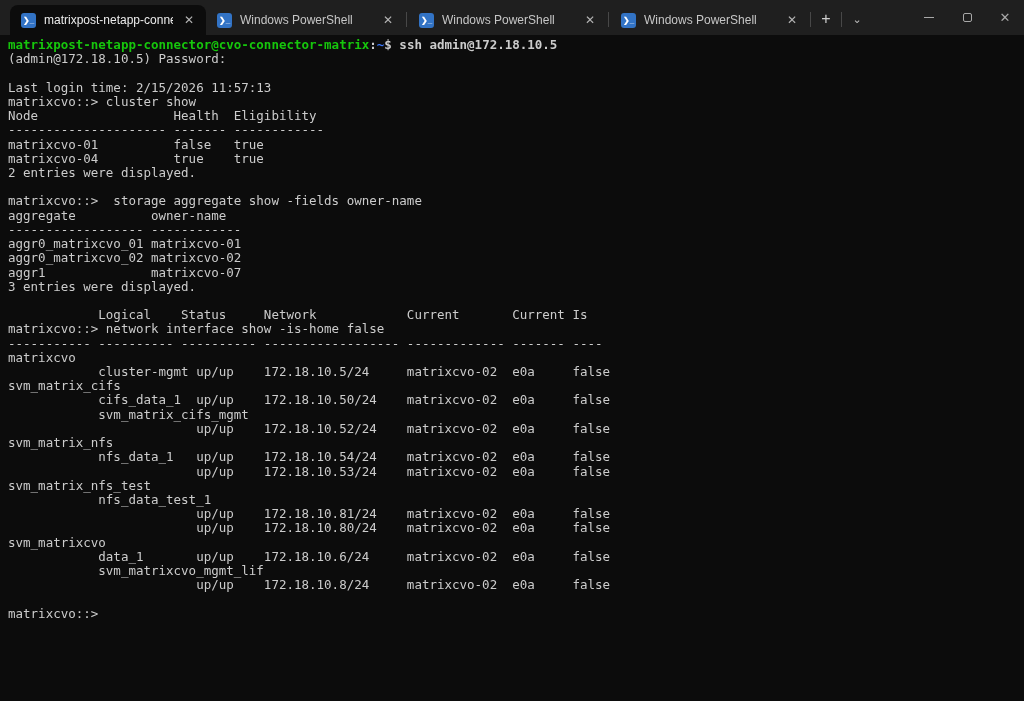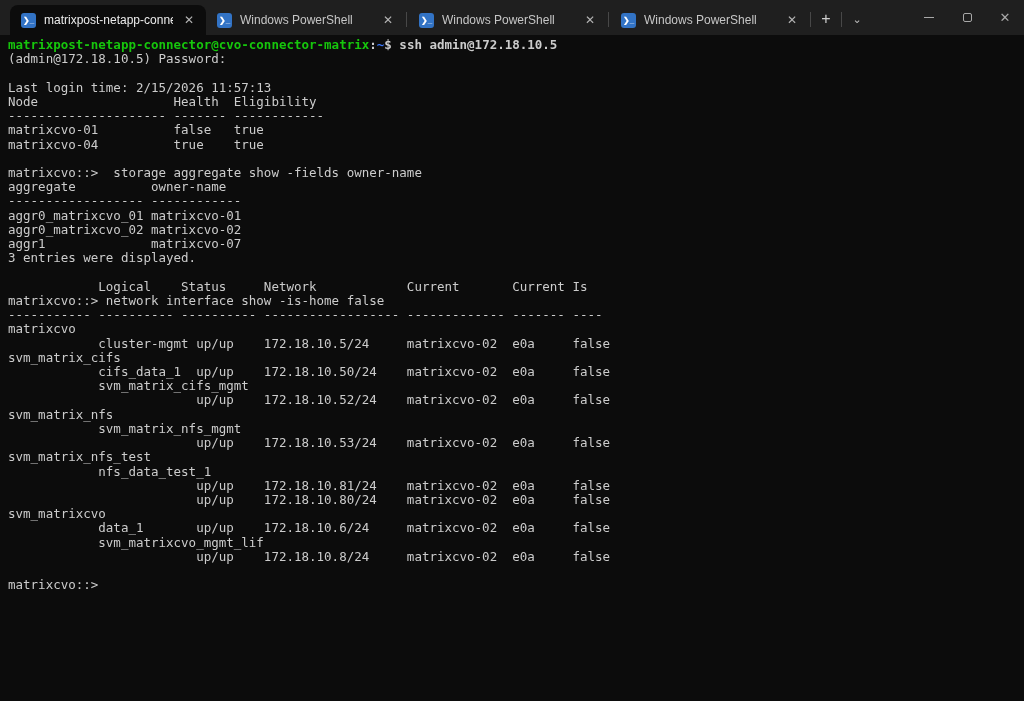--- a/index.html
+++ b/index.html
@@ -162,44 +162,46 @@
     </div>
   </div>
 </div>
 
 <div class="terminal">
   <div class="prompt-line"><span class="seg-green">matrixpost-netapp-connector@cvo-connector-matrix</span><span class="seg-white">:</span><span class="seg-blue">~</span><span class="seg-white">$</span><span class="seg-white"> ssh admin@172.18.10.5</span></div>
   <div>
       <div class="tline">(admin@172.18.10.5) Password: </div>
       <div class="tline"> </div>
       <div class="tline">Last login time: 2/15/2026 11:57:13</div>
+      <div class="tline">matrixcvo::&gt; cluster show</div>
       <div class="tline">Node                  Health  Eligibility</div>
       <div class="tline">--------------------- ------- ------------</div>
       <div class="tline">matrixcvo-01          false   true</div>
       <div class="tline">matrixcvo-04          true    true</div>
+      <div class="tline">2 entries were displayed.</div>
       <div class="tline"> </div>
       <div class="tline">matrixcvo::&gt;  storage aggregate show -fields owner-name</div>
       <div class="tline">aggregate          owner-name</div>
       <div class="tline">------------------ ------------</div>
       <div class="tline">aggr0_matrixcvo_01 matrixcvo-01</div>
       <div class="tline">aggr0_matrixcvo_02 matrixcvo-02</div>
       <div class="tline">aggr1              matrixcvo-07</div>
       <div class="tline">3 entries were displayed.</div>
       <div class="tline"> </div>
       <div class="tline">            Logical    Status     Network            Current       Current Is</div>
       <div class="tline">matrixcvo::&gt; network interface show -is-home false</div>
       <div class="tline">----------- ---------- ---------- ------------------ ------------- ------- ----</div>
       <div class="tline">matrixcvo</div>
       <div class="tline">            cluster-mgmt up/up    172.18.10.5/24     matrixcvo-02  e0a     false</div>
       <div class="tline">svm_matrix_cifs</div>
       <div class="tline">            cifs_data_1  up/up    172.18.10.50/24    matrixcvo-02  e0a     false</div>
       <div class="tline">            svm_matrix_cifs_mgmt</div>
       <div class="tline">                         up/up    172.18.10.52/24    matrixcvo-02  e0a     false</div>
       <div class="tline">svm_matrix_nfs</div>
-      <div class="tline">            svm_matrix_nfs_mgmt</div>
+      <div class="tline">            nfs_data_1   up/up    172.18.10.54/24    matrixcvo-02  e0a     false</div>
       <div class="tline">                         up/up    172.18.10.53/24    matrixcvo-02  e0a     false</div>
       <div class="tline">svm_matrix_nfs_test</div>
       <div class="tline">            nfs_data_test_1</div>
       <div class="tline">                         up/up    172.18.10.81/24    matrixcvo-02  e0a     false</div>
       <div class="tline">                         up/up    172.18.10.80/24    matrixcvo-02  e0a     false</div>
       <div class="tline">svm_matrixcvo</div>
       <div class="tline">            data_1       up/up    172.18.10.6/24     matrixcvo-02  e0a     false</div>
       <div class="tline">            svm_matrixcvo_mgmt_lif</div>
       <div class="tline">                         up/up    172.18.10.8/24     matrixcvo-02  e0a     false</div>
       <div class="tline"> </div>

